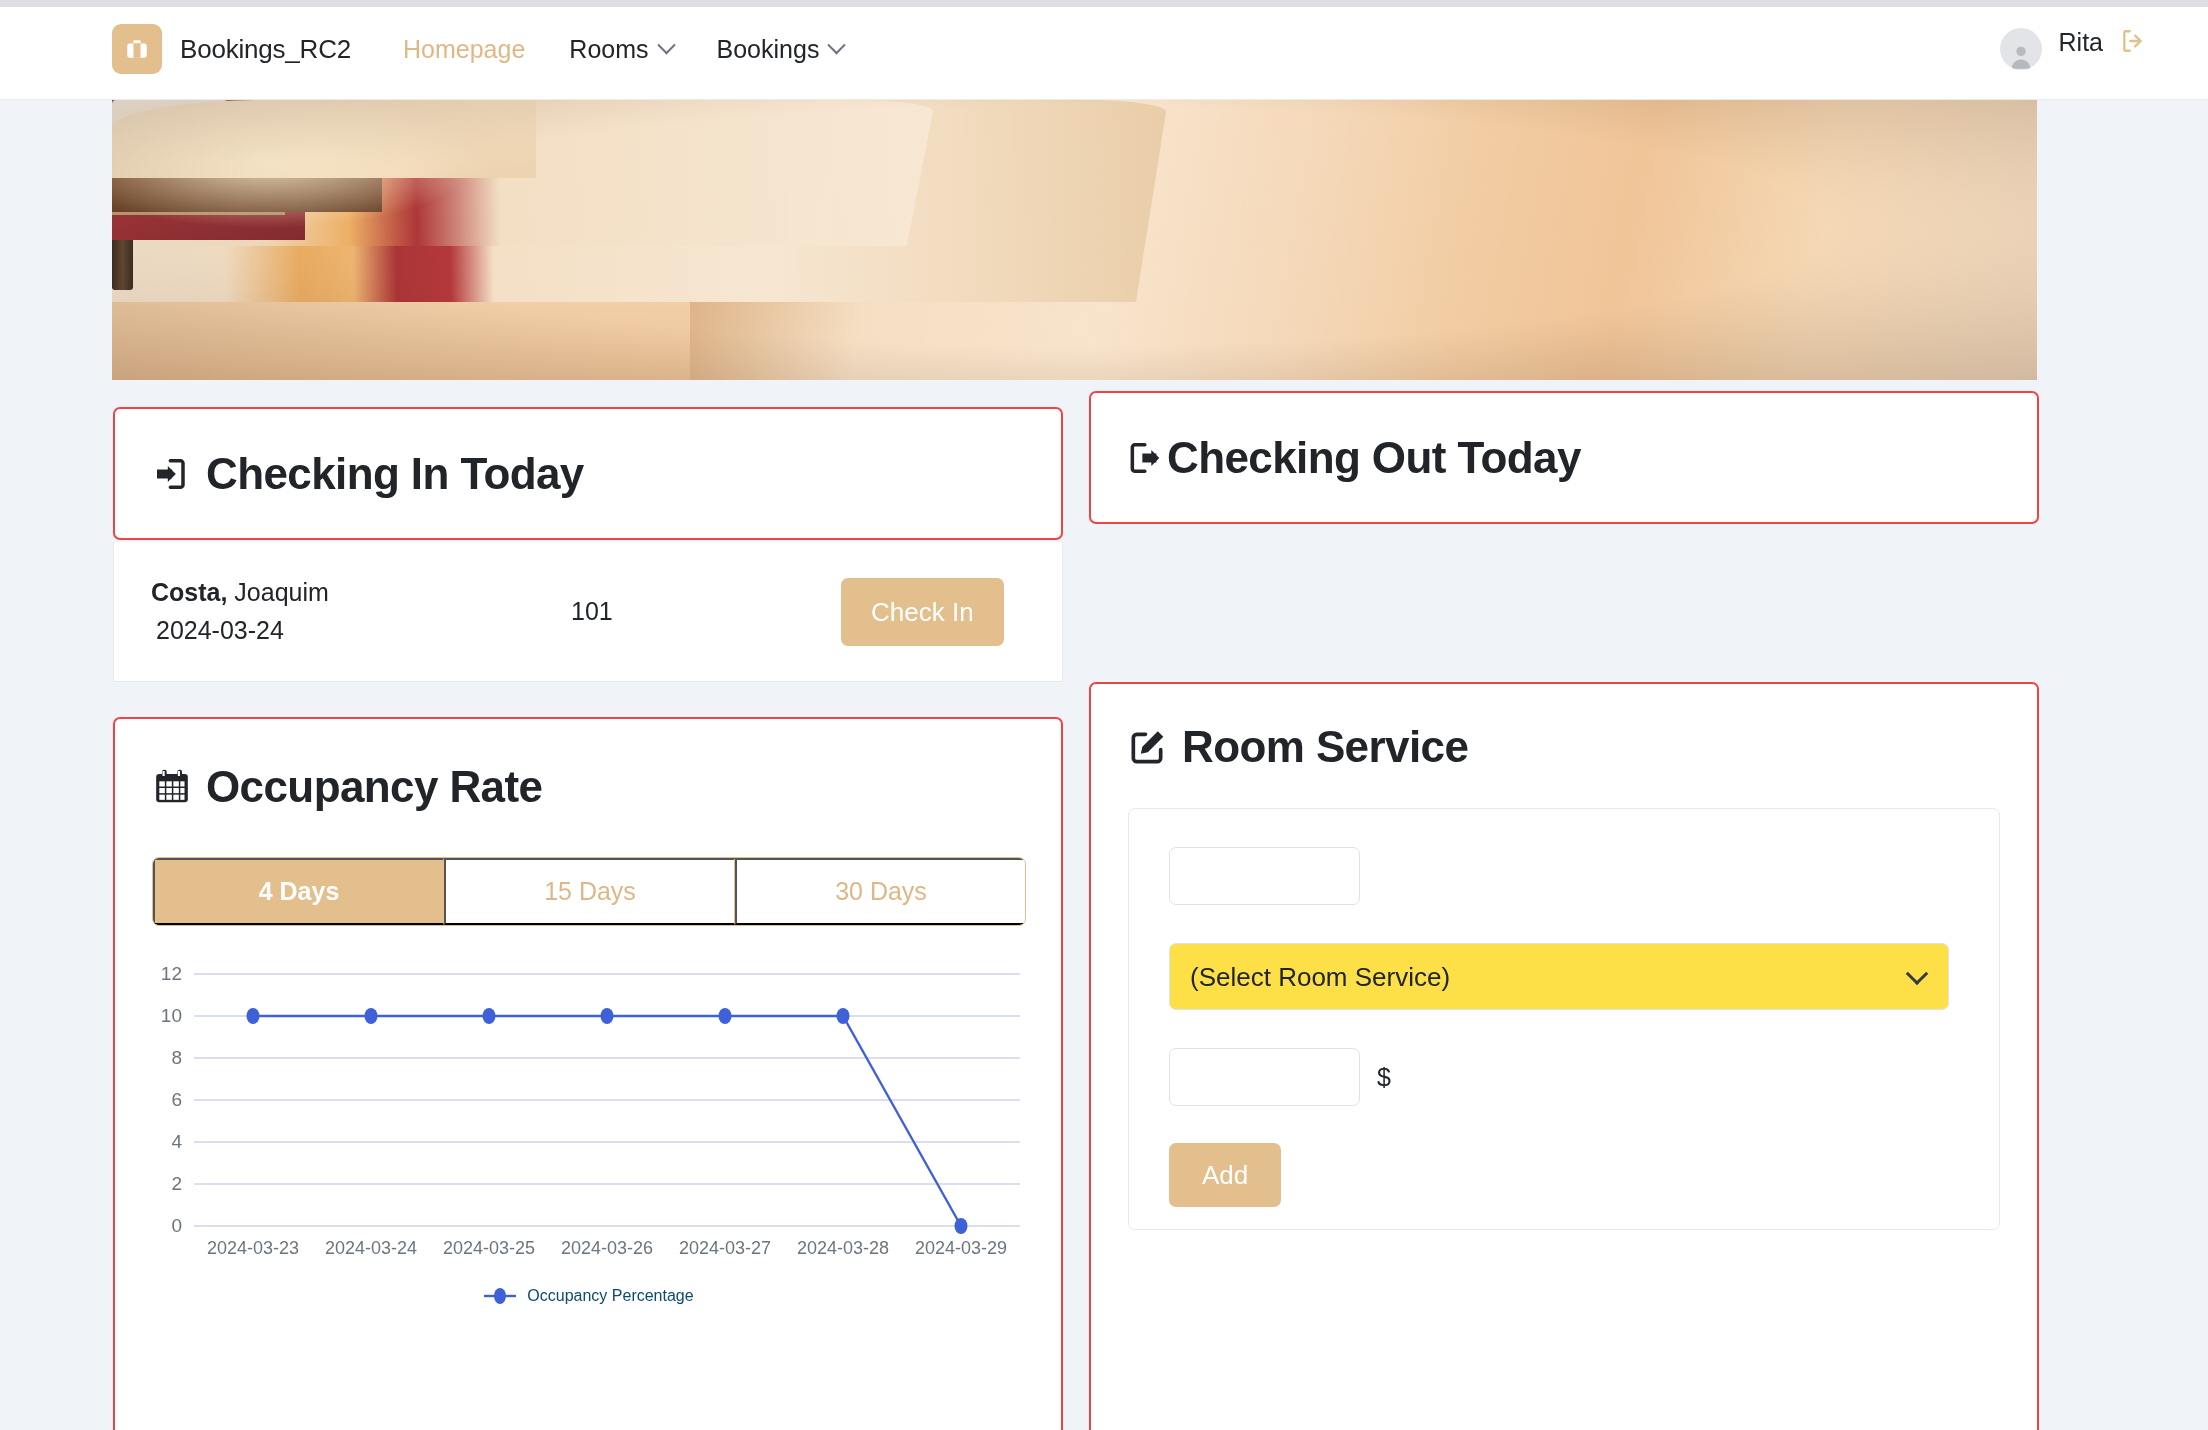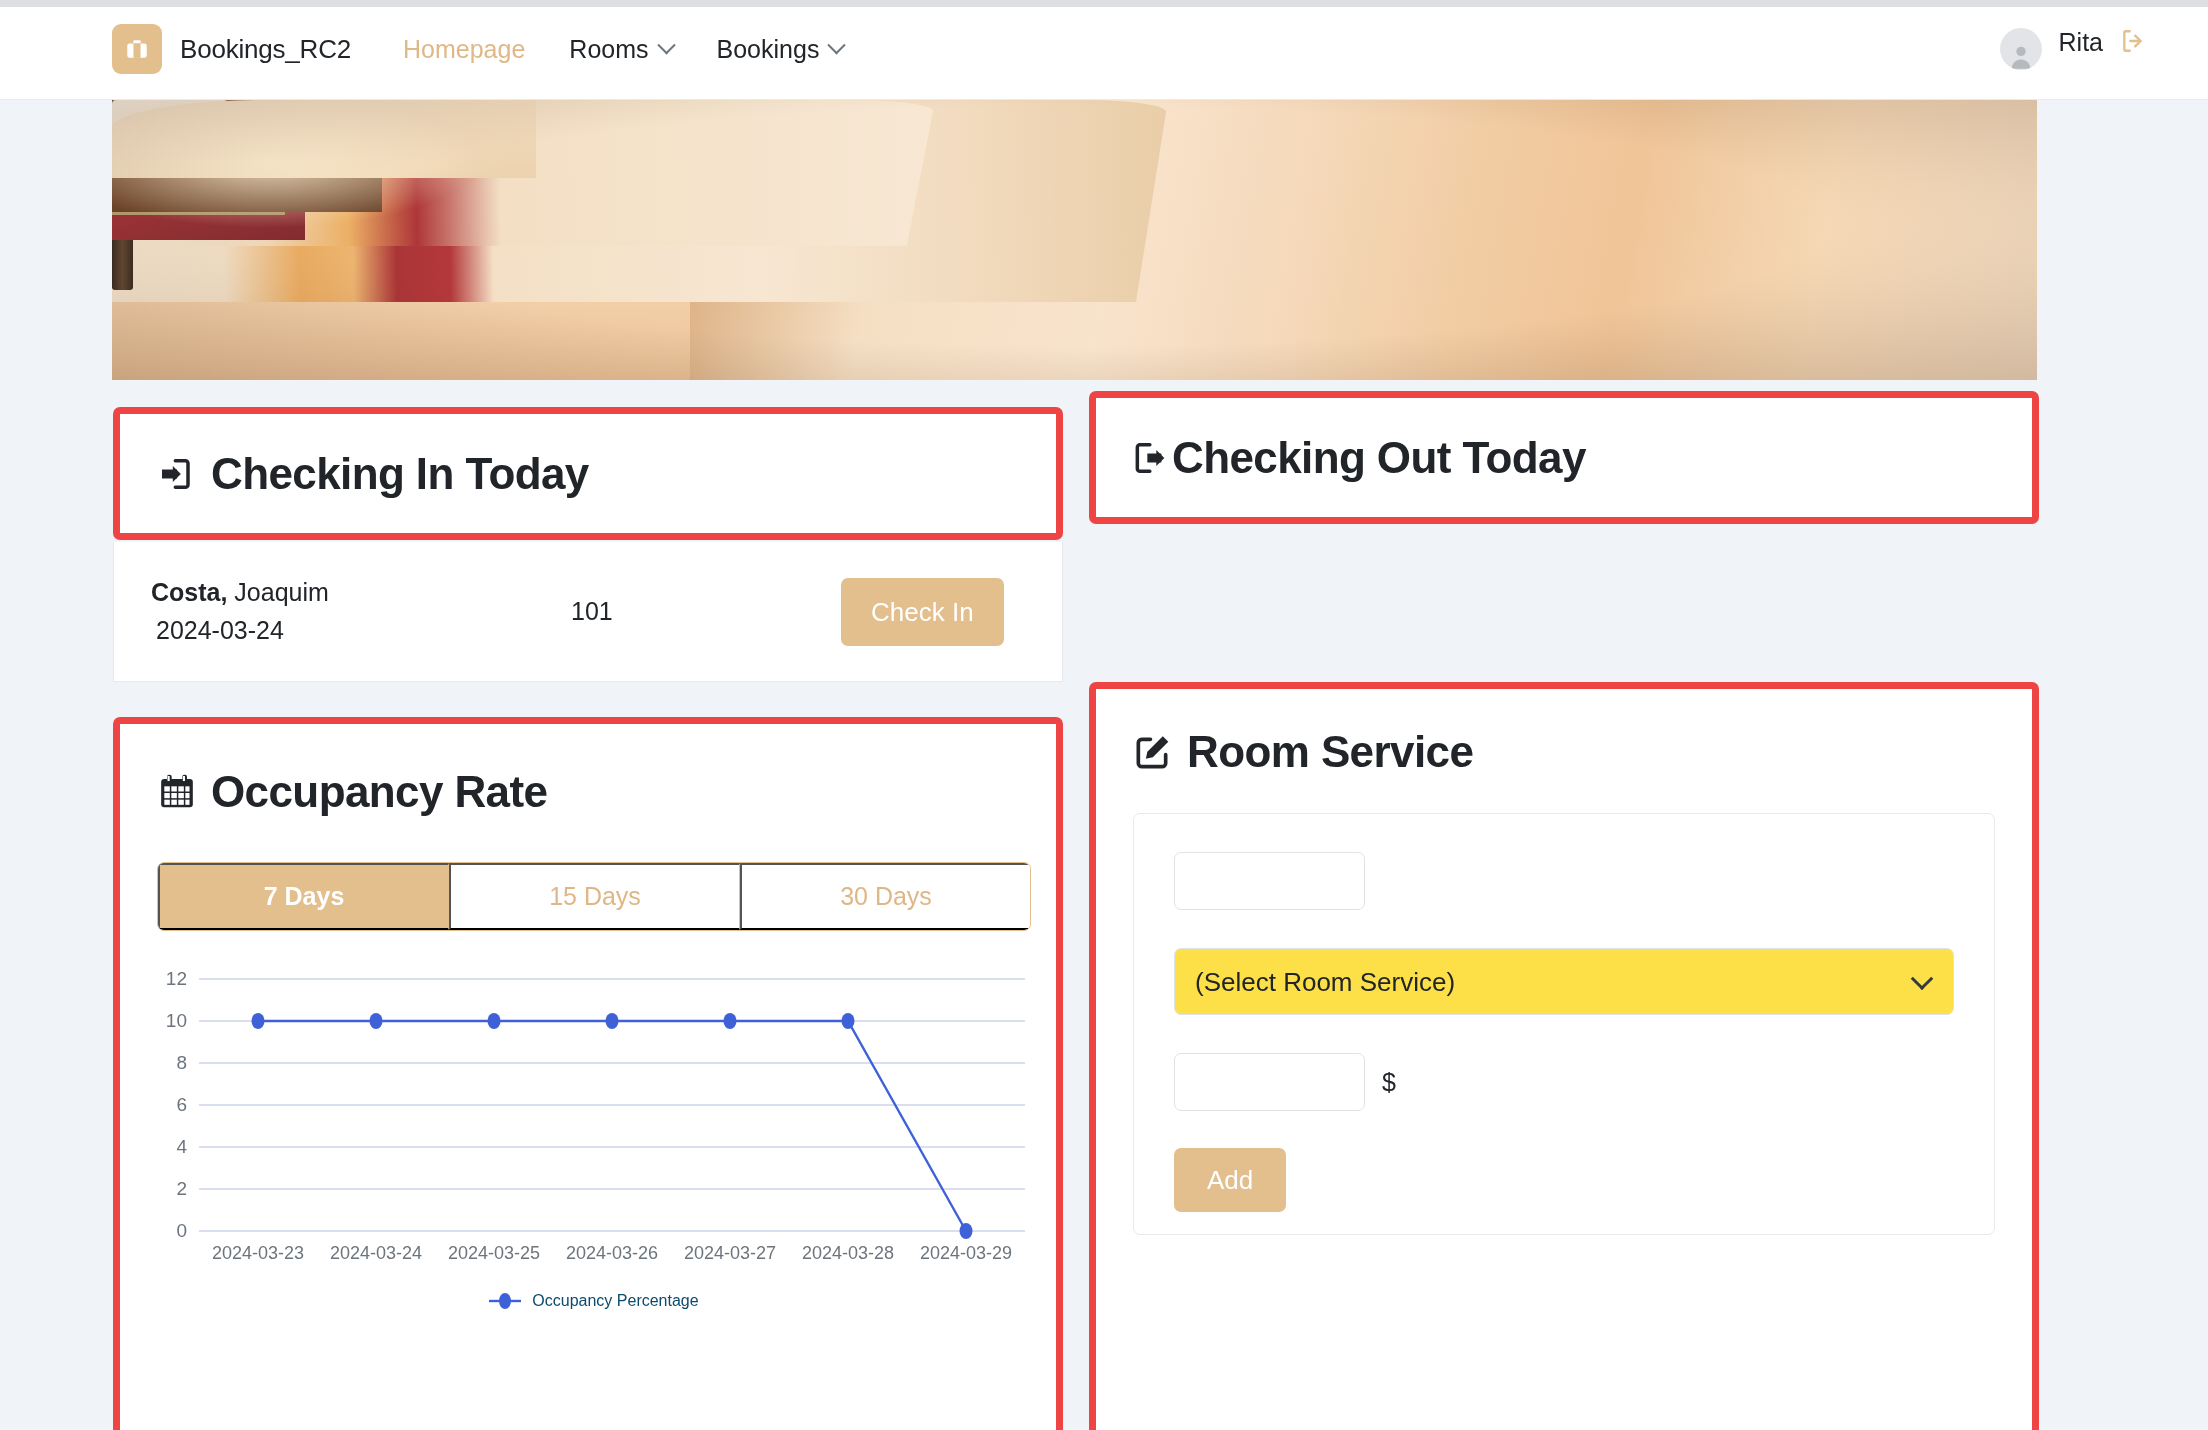--- a/index.html
+++ b/index.html
@@ -207,21 +207,21 @@
   .l-tint {
     background: linear-gradient(120deg, rgba(255,200,140,0.14), rgba(255,170,110,0.10));
   }
   .l-vig {
     background: radial-gradient(ellipse at 50% 45%, rgba(0,0,0,0) 55%, rgba(60,30,10,0.20) 100%);
   }
 
   
   .card {
     background: #ffffff;
-    border: 7px solid #ef4444;
+    border: 2px solid #ef4444;
     border-radius: 7px;
   }
   .card-title {
     display: flex; align-items: center;
     gap: 14px;
     font-size: 44px;
     font-weight: 700;
     color: #212529;
     letter-spacing: -0.6px;
     white-space: nowrap;
@@ -538,21 +538,21 @@
             <rect x="8.6" y="16.6" width="3.3" height="3.1"></rect>
             <rect x="12.8" y="16.6" width="3.3" height="3.1"></rect>
             <rect x="17" y="16.6" width="2.5" height="3.1"></rect>
           </g>
         </svg>
       </span>
       <span>Occupancy Rate</span>
     </div>
 
     <div class="toggle-group">
-      <button class="toggle-btn active">7 Days</button>
+      <button class="toggle-btn active">4 Days</button>
       <button class="toggle-btn">15 Days</button>
       <button class="toggle-btn">30 Days</button>
     </div>
 
     <div class="chart-wrap">
       <svg class="chart-svg" id="chart" viewBox="0 0 874 300" preserveAspectRatio="none">
           <line x1="42" x2="868" y1="262" y2="262" stroke="#ccd4ea" stroke-width="1.4"></line>
           <text x="30" y="268" text-anchor="end" font-size="19" fill="#6c757d" font-family="&quot;Liberation Sans&quot;, sans-serif">0</text>
           <line x1="42" x2="868" y1="220" y2="220" stroke="#ccd4ea" stroke-width="1.4"></line>
           <text x="30" y="226" text-anchor="end" font-size="19" fill="#6c757d" font-family="&quot;Liberation Sans&quot;, sans-serif">2</text>

